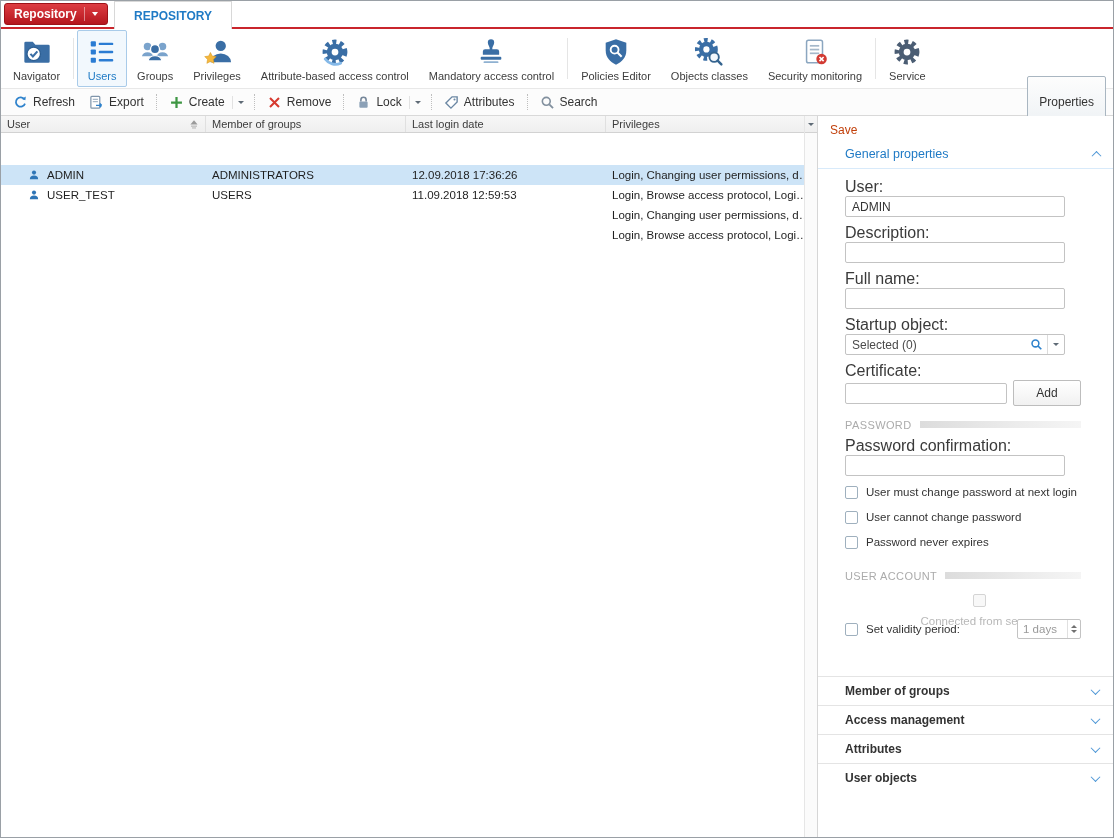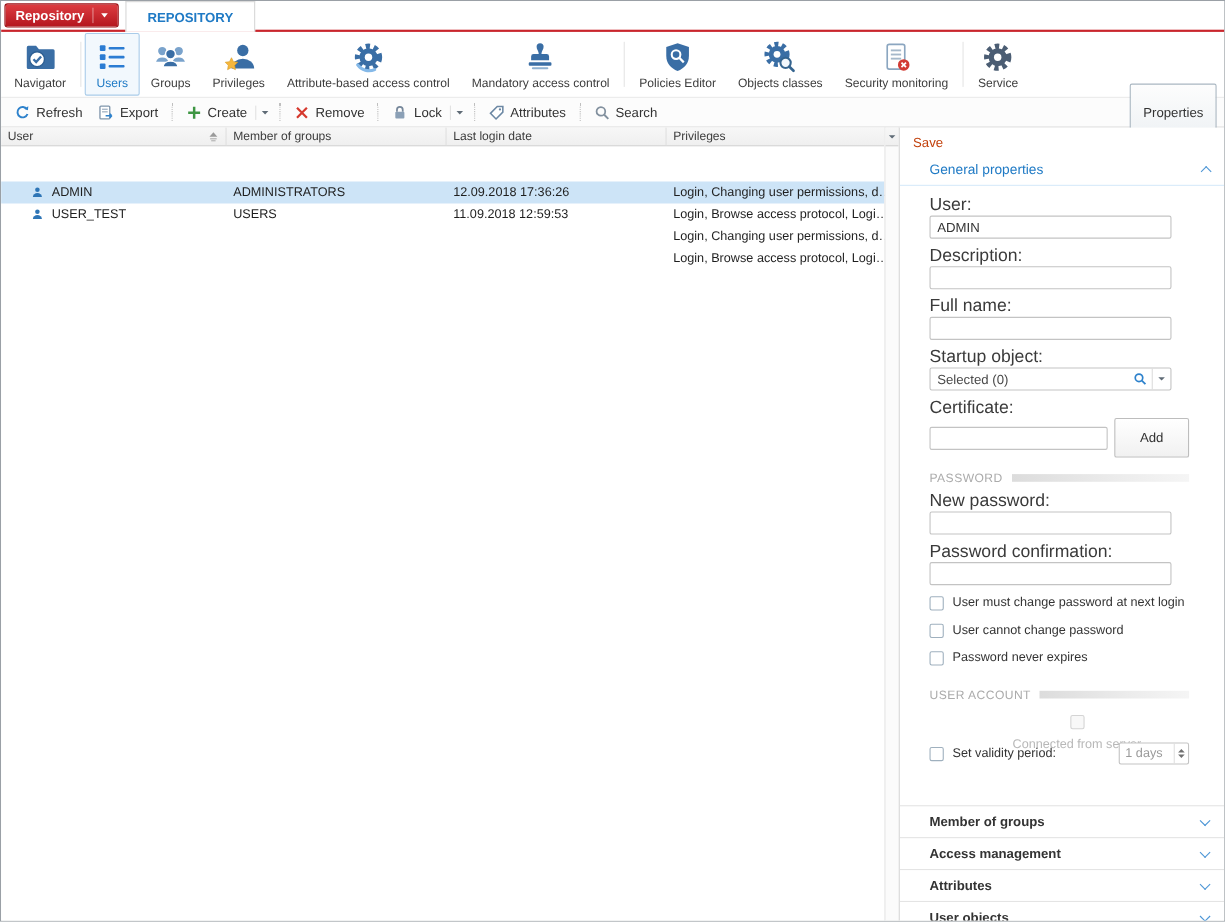--- a/index.html
+++ b/index.html
@@ -69,21 +69,21 @@
   .plabel{display:block;margin-bottom:3px;color:#3a3a3a;font-size:16px;line-height:13px;}
   .tinput{width:220px;height:21px;border:1px solid #c3c3c3;border-radius:2px;padding:0 6px;
     font-family:"Liberation Sans",sans-serif;font-size:12px;color:#333;background:#fff;}
   .combo{width:220px;height:21px;border:1px solid #c3c3c3;border-radius:2px;display:flex;align-items:center;background:#fff;cursor:pointer;}
   .combo-text{flex:1;padding:0 6px;color:#4a4a4a;overflow:hidden;white-space:nowrap;}
   .combo-mag{display:flex;align-items:center;padding-right:4px;}
   .combo-mag svg{width:13px;height:13px;display:block;}
   .combo-dd{width:17px;height:100%;border-left:1px solid #dcdcdc;display:flex;align-items:center;justify-content:center;}
   .cert-row{display:flex;gap:6px;align-items:center;}
   .tinput.cert{width:162px;}
-  .btn-add{width:68px;height:36px;border:1px solid #bdbdbd;border-radius:2px;background:linear-gradient(#fff,#f1f1f1);
+  .btn-add{width:68px;height:26px;border:1px solid #bdbdbd;border-radius:2px;background:linear-gradient(#fff,#f1f1f1);
     font-family:"Liberation Sans",sans-serif;font-size:12px;color:#333;cursor:pointer;}
   .ghdr{display:flex;align-items:center;gap:8px;width:236px;margin:12px 0 8px;color:#ababab;font-size:11px;letter-spacing:.4px;height:13px;}
   .gbar{flex:1;height:7px;background:linear-gradient(to right,#dcdcdc 0%,#ececec 60%,#f5f5f5 100%);}
   .ghdr.ua{margin-top:20px;margin-bottom:12px;}
   .cbrow{display:flex;align-items:center;gap:8px;margin:0 0 11px;font-size:11.5px;color:#333;cursor:pointer;white-space:nowrap;height:14px;}
   .cb{width:13px;height:13px;border:1px solid #9fb0be;border-radius:2px;background:#fff;flex:none;}
   .cbrow.disabled{color:#b8b8b8;cursor:default;flex-direction:column;}
   .cbrow.disabled .cb{border-color:#d4d4d4;background:#f8f8f8;}
   .cbrow.validity{width:236px;margin-top:14px;}
   .spin{margin-left:auto;width:64px;height:20px;border:1px solid #c3c3c3;border-radius:2px;display:flex;align-items:center;background:#fff;}
@@ -457,24 +457,20 @@
             <input class="tinput cert" type="text" style="">
             <button class="btn-add">Add</button>
           </div>
         </div>
 
         <div class="ghdr">
           <span>PASSWORD</span>
           <span class="gbar"></span>
         </div>
         <div class="pfield">
-          <label class="plabel">New password:</label>
-          <input class="tinput" type="text" style="">
-        </div>
-        <div class="pfield">
           <label class="plabel">Password confirmation:</label>
           <input class="tinput" type="text" style="">
         </div>
 
         <div class="cbrow">
           <span class="cb"></span>
           <span>User must change password at next login</span>
         </div>
         <div class="cbrow">
           <span class="cb"></span>

